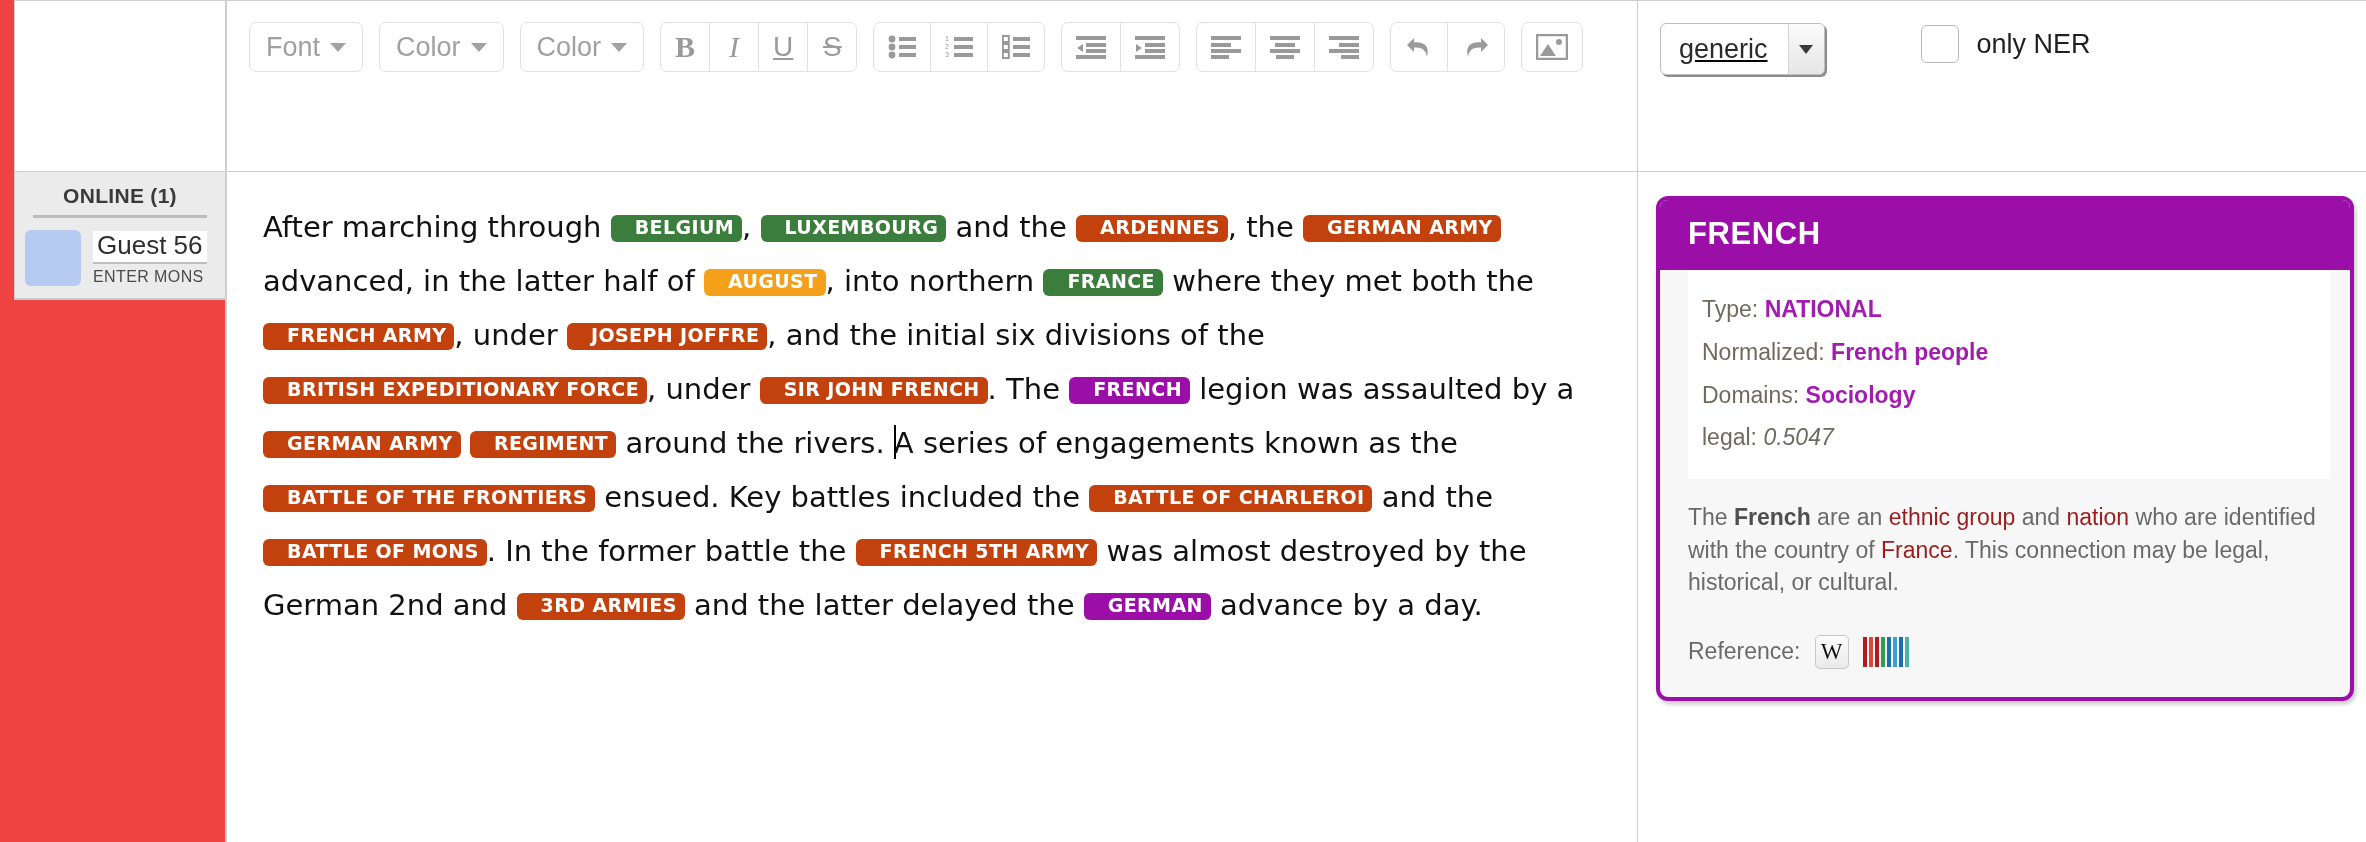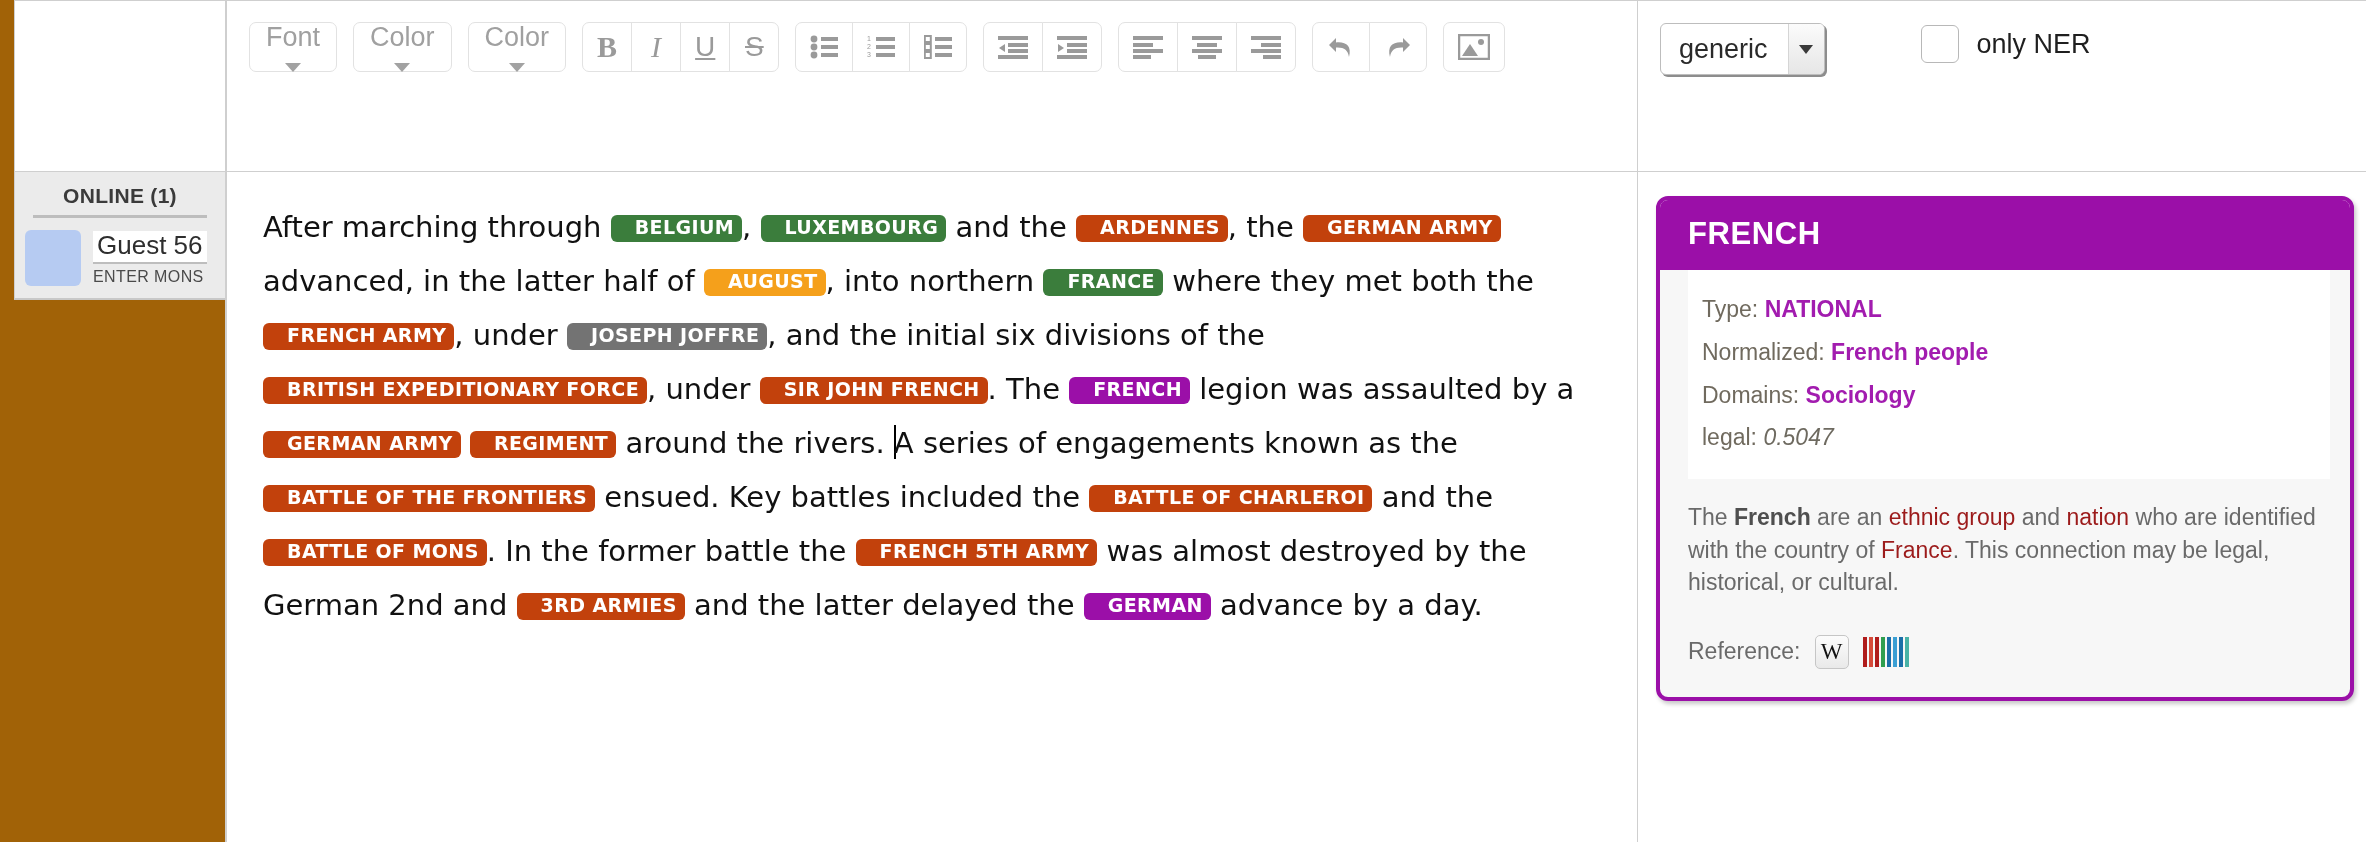--- a/index.html
+++ b/index.html
@@ -11,21 +11,21 @@
   }
   .app { display: flex; width: 2366px; height: 842px; background:#fff; }
 
   
   .sidebar {
     width: 226px;
     flex: 0 0 226px;
     height: 842px;
     position: relative;
     border-right: 1px solid #cfcfcf;
-    background: #a16207;
+    background: #ef4444;
   }
   .sidebar-top {
     height: 172px;
     border-bottom: 1px solid #cfcfcf;
     border-top: 1px solid #cfcfcf;
     margin-left: 14px;
     border-left: 1px solid #cfcfcf;
     background:#fff;
   }
   .online-block {
@@ -97,21 +97,21 @@
     background: #ffffff;
     display: flex;
     align-items: center;
     justify-content: center;
     color: #a0a0a0;
     font-size: 26px;
     padding: 0 14px;
     cursor: pointer;
   }
   .btn-group .tb-btn { border-radius: 0; margin-left: -1px; }
-  .btn-group .tb-btn:first-child { border-radius: 7px 0 0 7px; margin-left: 0; flex-direction: column; }
+  .btn-group .tb-btn:first-child { border-radius: 7px 0 0 7px; margin-left: 0; }
   .btn-group .tb-btn:last-child { border-radius: 0 7px 7px 0; }
   .btn-group .tb-btn:only-child { border-radius: 7px; }
   .tb-dd { border-radius: 7px; padding: 0 16px; gap: 10px; font-size: 27px; }
   .caret {
     width: 0; height: 0;
     border-left: 8px solid transparent;
     border-right: 8px solid transparent;
     border-top: 9px solid #a2a2a2;
     display: inline-block;
   }
@@ -153,21 +153,21 @@
     font-size: 19px;
     letter-spacing: 0.4px;
     padding: 3px 8px 4px 24px;
     vertical-align: 3px;
     line-height: 1.05;
     cursor: pointer;
     white-space: nowrap;
   }
   .ent.loc   { background:#3b7d3c; }
   .ent.date  { background:#f5a01b; }
-  .ent.per   { background:#737373; }
+  .ent.per   { background:#c2410c; }
   .ent.org   { background:#c2410c; }
   .ent.natl  { background:#9b0fa8; }
 
   
   .right {
     flex: 1;
     height: 842px;
     display: flex;
     flex-direction: column;
     background: #fff;
@@ -185,20 +185,21 @@
     position: relative;
     display: inline-flex;
     align-items: center;
     height: 52px;
     border: 1px solid #bdbdbd;
     border-radius: 6px;
     background: #fff;
     padding: 0 0 0 18px;
     box-shadow: 2px 2px 0 #8d8d8d;
     cursor: pointer;
+    text-decoration: underline;
   }
   .select-label { font-size: 27px; color: #2a2a2a; padding-right: 20px; }
   .select-arrow {
     width: 36px; height: 50px;
     background: linear-gradient(#fbfbfb,#e6e6e6);
     border-left: 1px solid #d5d5d5;
     border-radius: 0 5px 5px 0;
     display: flex; align-items: center; justify-content: center;
   }
   .select-arrow i {

